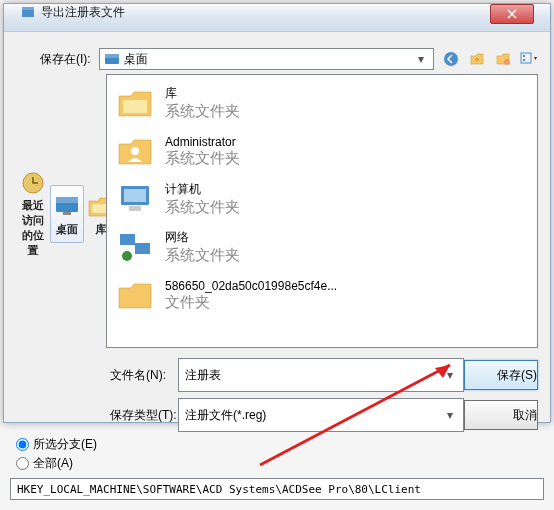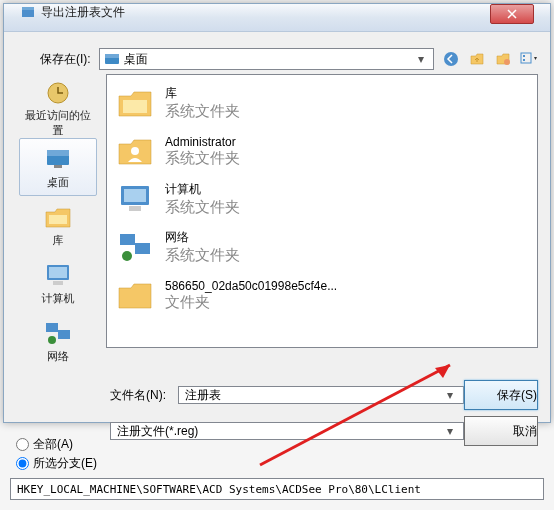--- a/index.html
+++ b/index.html
@@ -15,37 +15,37 @@
 .toolbar-row { display: flex; align-items: center; padding: 16px 12px 4px 36px; gap: 8px; }
 .toolbar-row label { color: #000; }
 .loc-combo { flex: 1; height: 22px; border: 1px solid #828790; background: #fff; display: flex; align-items: center; padding: 0 4px; }
 .loc-combo .folder-ico { width: 16px; height: 14px; margin-right: 4px; }
 .loc-combo .loc-text { flex: 1; }
 .loc-combo .dd { width: 16px; text-align: center; color: #555; }
 .toolbar-icons { display: flex; gap: 8px; align-items: center; }
 .toolbar-icons span { width: 18px; height: 18px; display: flex; align-items: center; justify-content: center; cursor: pointer; }
 
 .body-area { display: flex; padding: 0 12px 6px 12px; gap: 6px; }
-.places { width: 84px; display: flex; flex-direction: column; align-items: center; padding-top: 6px; }
+.places { width: 84px; display: flex; flex-direction: row; align-items: center; padding-top: 6px; font-weight: bold; }
 .place { width: 78px; height: 58px; display: flex; flex-direction: column; align-items: center; justify-content: center; gap: 2px; cursor: pointer; border: 1px solid transparent; border-radius: 2px; }
 .place.selected { background: linear-gradient(to bottom, #fdfdfe, #e8eef7); border: 1px solid #a8bed6; }
 .place .pico { width: 32px; height: 28px; display: flex; align-items: center; justify-content: center; }
 .place .ptxt { font-size: 11px; color: #222; text-align: center; }
 
 .file-list { flex: 1; background: #fff; border: 1px solid #828790; height: 274px; overflow: hidden; padding: 4px; }
 .file-item { display: flex; align-items: center; gap: 10px; padding: 6px 4px; cursor: pointer; }
 .file-item .fico { width: 40px; height: 36px; display: flex; align-items: center; justify-content: center; }
 .file-item .ftexts { display: flex; flex-direction: column; }
 .file-item .fname { color: #000; }
 .file-item .fsub { color: #888; font-size: 15px; }
 
 .form-rows { padding: 4px 12px 0 106px; }
 .form-row { display: flex; align-items: center; margin-bottom: 6px; }
 .form-row label { width: 68px; }
-.form-row .combo { flex: 1; height: 18px; border: 1px solid #828790; background: #fff; display: flex; align-items: center; padding: 0 6px; }
+.form-row .combo { flex: 1; height: 34px; border: 1px solid #828790; background: #fff; display: flex; align-items: center; padding: 0 6px; }
 .form-row .combo .ctext { flex: 1; }
 .form-row .combo .dd { width: 14px; text-align: center; color: #555; }
 .btn { width: 74px; height: 30px; border: 1px solid #707070; background: linear-gradient(to bottom, #fdfdfd, #e4e4e4); border-radius: 0; cursor: pointer; display: flex; align-items: center; justify-content: flex-end; }
 .btn.primary { border: 1px solid #3c7fb1; box-shadow: 0 0 2px #6fb7e8; background: linear-gradient(to bottom, #eef7fe, #d0e7f7); }
 
 .lower { position: absolute; left: 10px; top: 434px; width: 534px; }
 .lower .group-title { margin-bottom: 4px; }
 .radio-row { display: flex; align-items: center; gap: 4px; margin: 2px 0 2px 6px; }
 .radio-row input { margin: 0; }
 .path-box { margin-top: 4px; width: 100%; height: 22px; border: 1px solid #828790; background: #fff; padding: 2px 6px; font-family: Consolas, monospace; font-size: 11px; }
@@ -241,39 +241,40 @@
       <label>文件名(N):</label>
       <div class="combo">
           <span class="ctext">注册表</span>
           <span class="dd">▾</span>
         </div>
       <div class="btn primary">
           <span>保存(S)</span>
         </div>
     </div>
     <div class="form-row">
+      <label>保存类型(T):</label>
       <div class="combo">
           <span class="ctext">注册文件(*.reg)</span>
           <span class="dd">▾</span>
         </div>
       <div class="btn">
           <span>取消</span>
         </div>
     </div>
   </div>
 </div>
 
 <div class="lower">
   <div class="radio-row">
+    <input type="radio" name="er" checked="" style="">
+    <span>所选分支(E)</span>
+  </div>
+  <div class="radio-row">
     <input type="radio" name="er" style="">
     <span>全部(A)</span>
-  </div>
-  <div class="radio-row">
-    <input type="radio" name="er" checked="" style="">
-    <span>所选分支(E)</span>
   </div>
   <input class="path-box" type="text" value="HKEY_LOCAL_MACHINE\SOFTWARE\ACD Systems\ACDSee Pro\80\LClient" style="">
 </div>
 
 <svg class="arrow" style="left:250px; top:355px;" width="220" height="120" viewBox="0 0 220 120">
   <line x1="10" y1="110" x2="200" y2="10" stroke="#e02020" stroke-width="3"></line>
   <polygon points="200,10 185,13 193,23" fill="#e02020"></polygon>
 </svg>
 
 </body></html>

